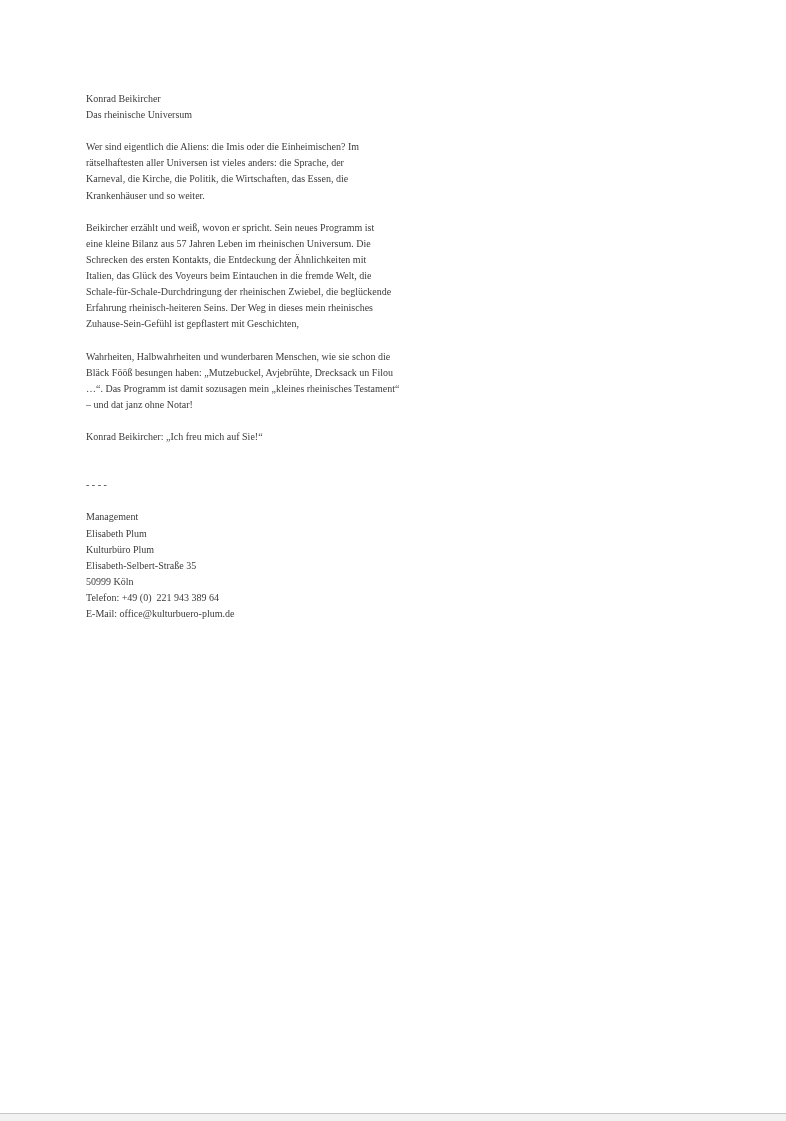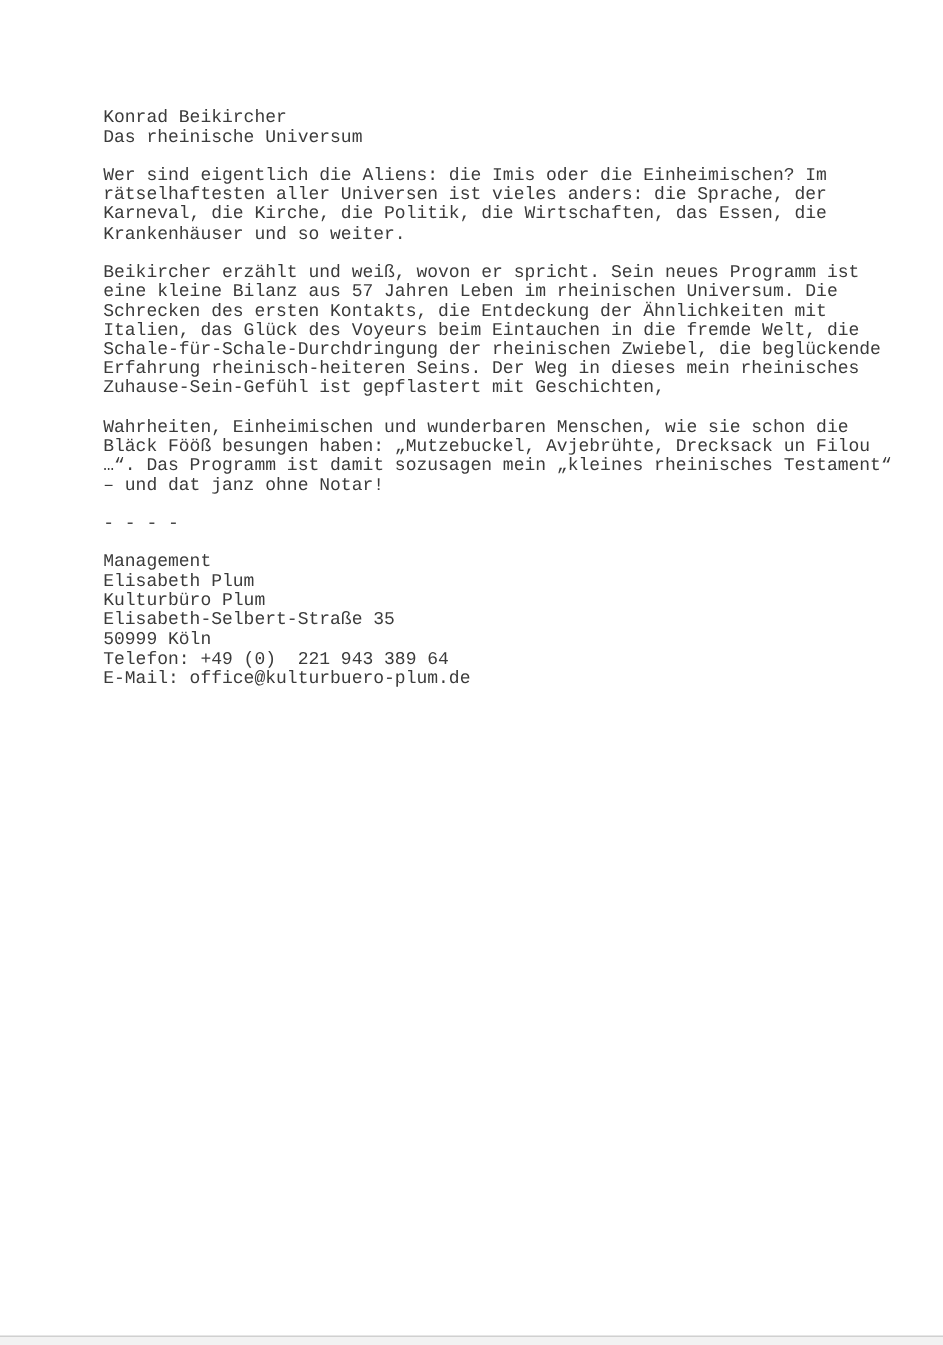--- a/index.html
+++ b/index.html
@@ -11,22 +11,22 @@
     height: 1121px;
     position: relative;
     background: #ffffff;
     overflow: hidden;
   }
   .page {
     position: absolute;
     left: 86px;
     top: 91px;
     width: 660px;
-    font-family: Liberation Mono, monospace;
-    font-size: 15px;
+    font-family: Liberation Serif, serif;
+    font-size: 10px;
     line-height: 16.1px;
     color: #3b3b3b;
   }
   .block {
     white-space: pre-wrap;
     margin: 0 0 16.1px 0;
   }
   .block.gap-2 {
     margin-bottom: 32.2px;
   }
@@ -56,25 +56,26 @@
 Krankenhäuser und so weiter.</div>
 
   <div class="block">Beikircher erzählt und weiß, wovon er spricht. Sein neues Programm ist
 eine kleine Bilanz aus 57 Jahren Leben im rheinischen Universum. Die
 Schrecken des ersten Kontakts, die Entdeckung der Ähnlichkeiten mit
 Italien, das Glück des Voyeurs beim Eintauchen in die fremde Welt, die
 Schale-für-Schale-Durchdringung der rheinischen Zwiebel, die beglückende
 Erfahrung rheinisch-heiteren Seins. Der Weg in dieses mein rheinisches
 Zuhause-Sein-Gefühl ist gepflastert mit Geschichten,</div>
 
-  <div class="block">Wahrheiten, Einheimischen und wunderbaren Menschen, wie sie schon die
+  <div class="block">Wahrheiten, Halbwahrheiten und wunderbaren Menschen, wie sie schon die
 Bläck Fööß besungen haben: „Mutzebuckel, Avjebrühte, Drecksack un Filou
 …“. Das Programm ist damit sozusagen mein „kleines rheinisches Testament“
 – und dat janz ohne Notar!</div>
 
+  <div class="block gap-2">Konrad Beikircher: „Ich freu mich auf Sie!“</div>
 
   <div class="block">- - - -</div>
 
   <div class="block last">Management
 Elisabeth Plum
 Kulturbüro Plum
 Elisabeth-Selbert-Straße 35
 50999 Köln
 Telefon: +49 (0)  221 943 389 64
 E-Mail: office@kulturbuero-plum.de</div>

